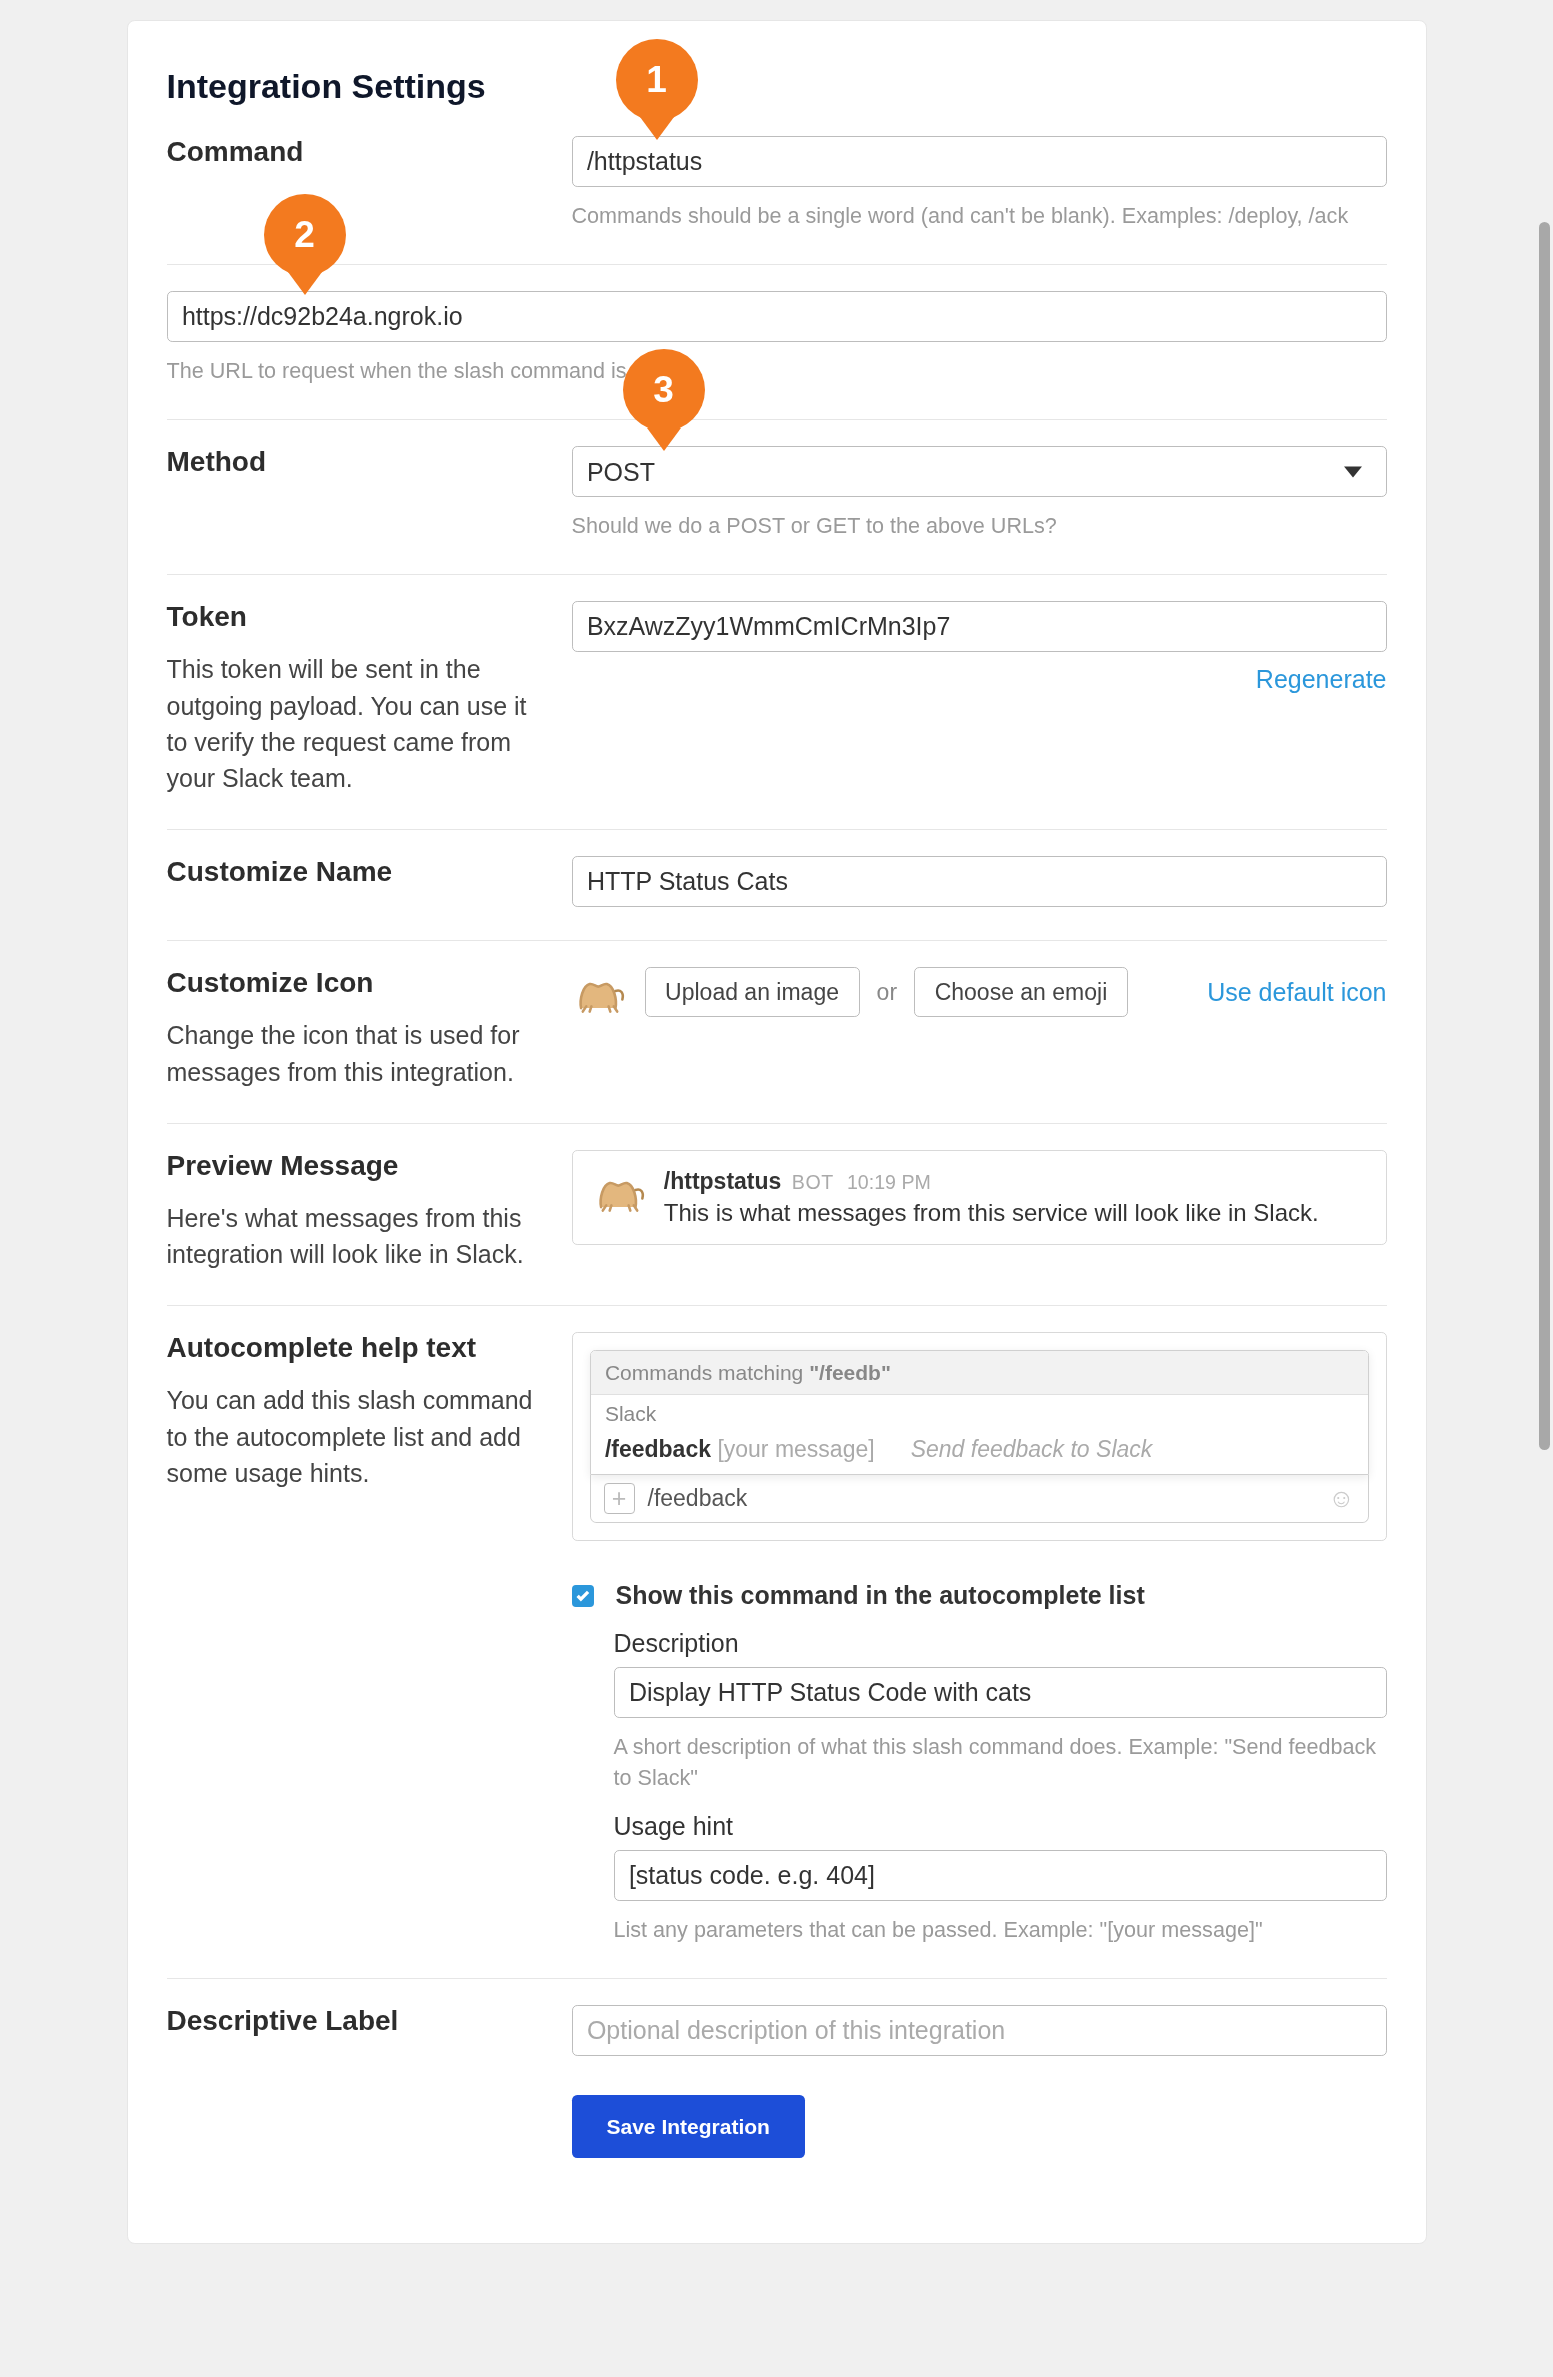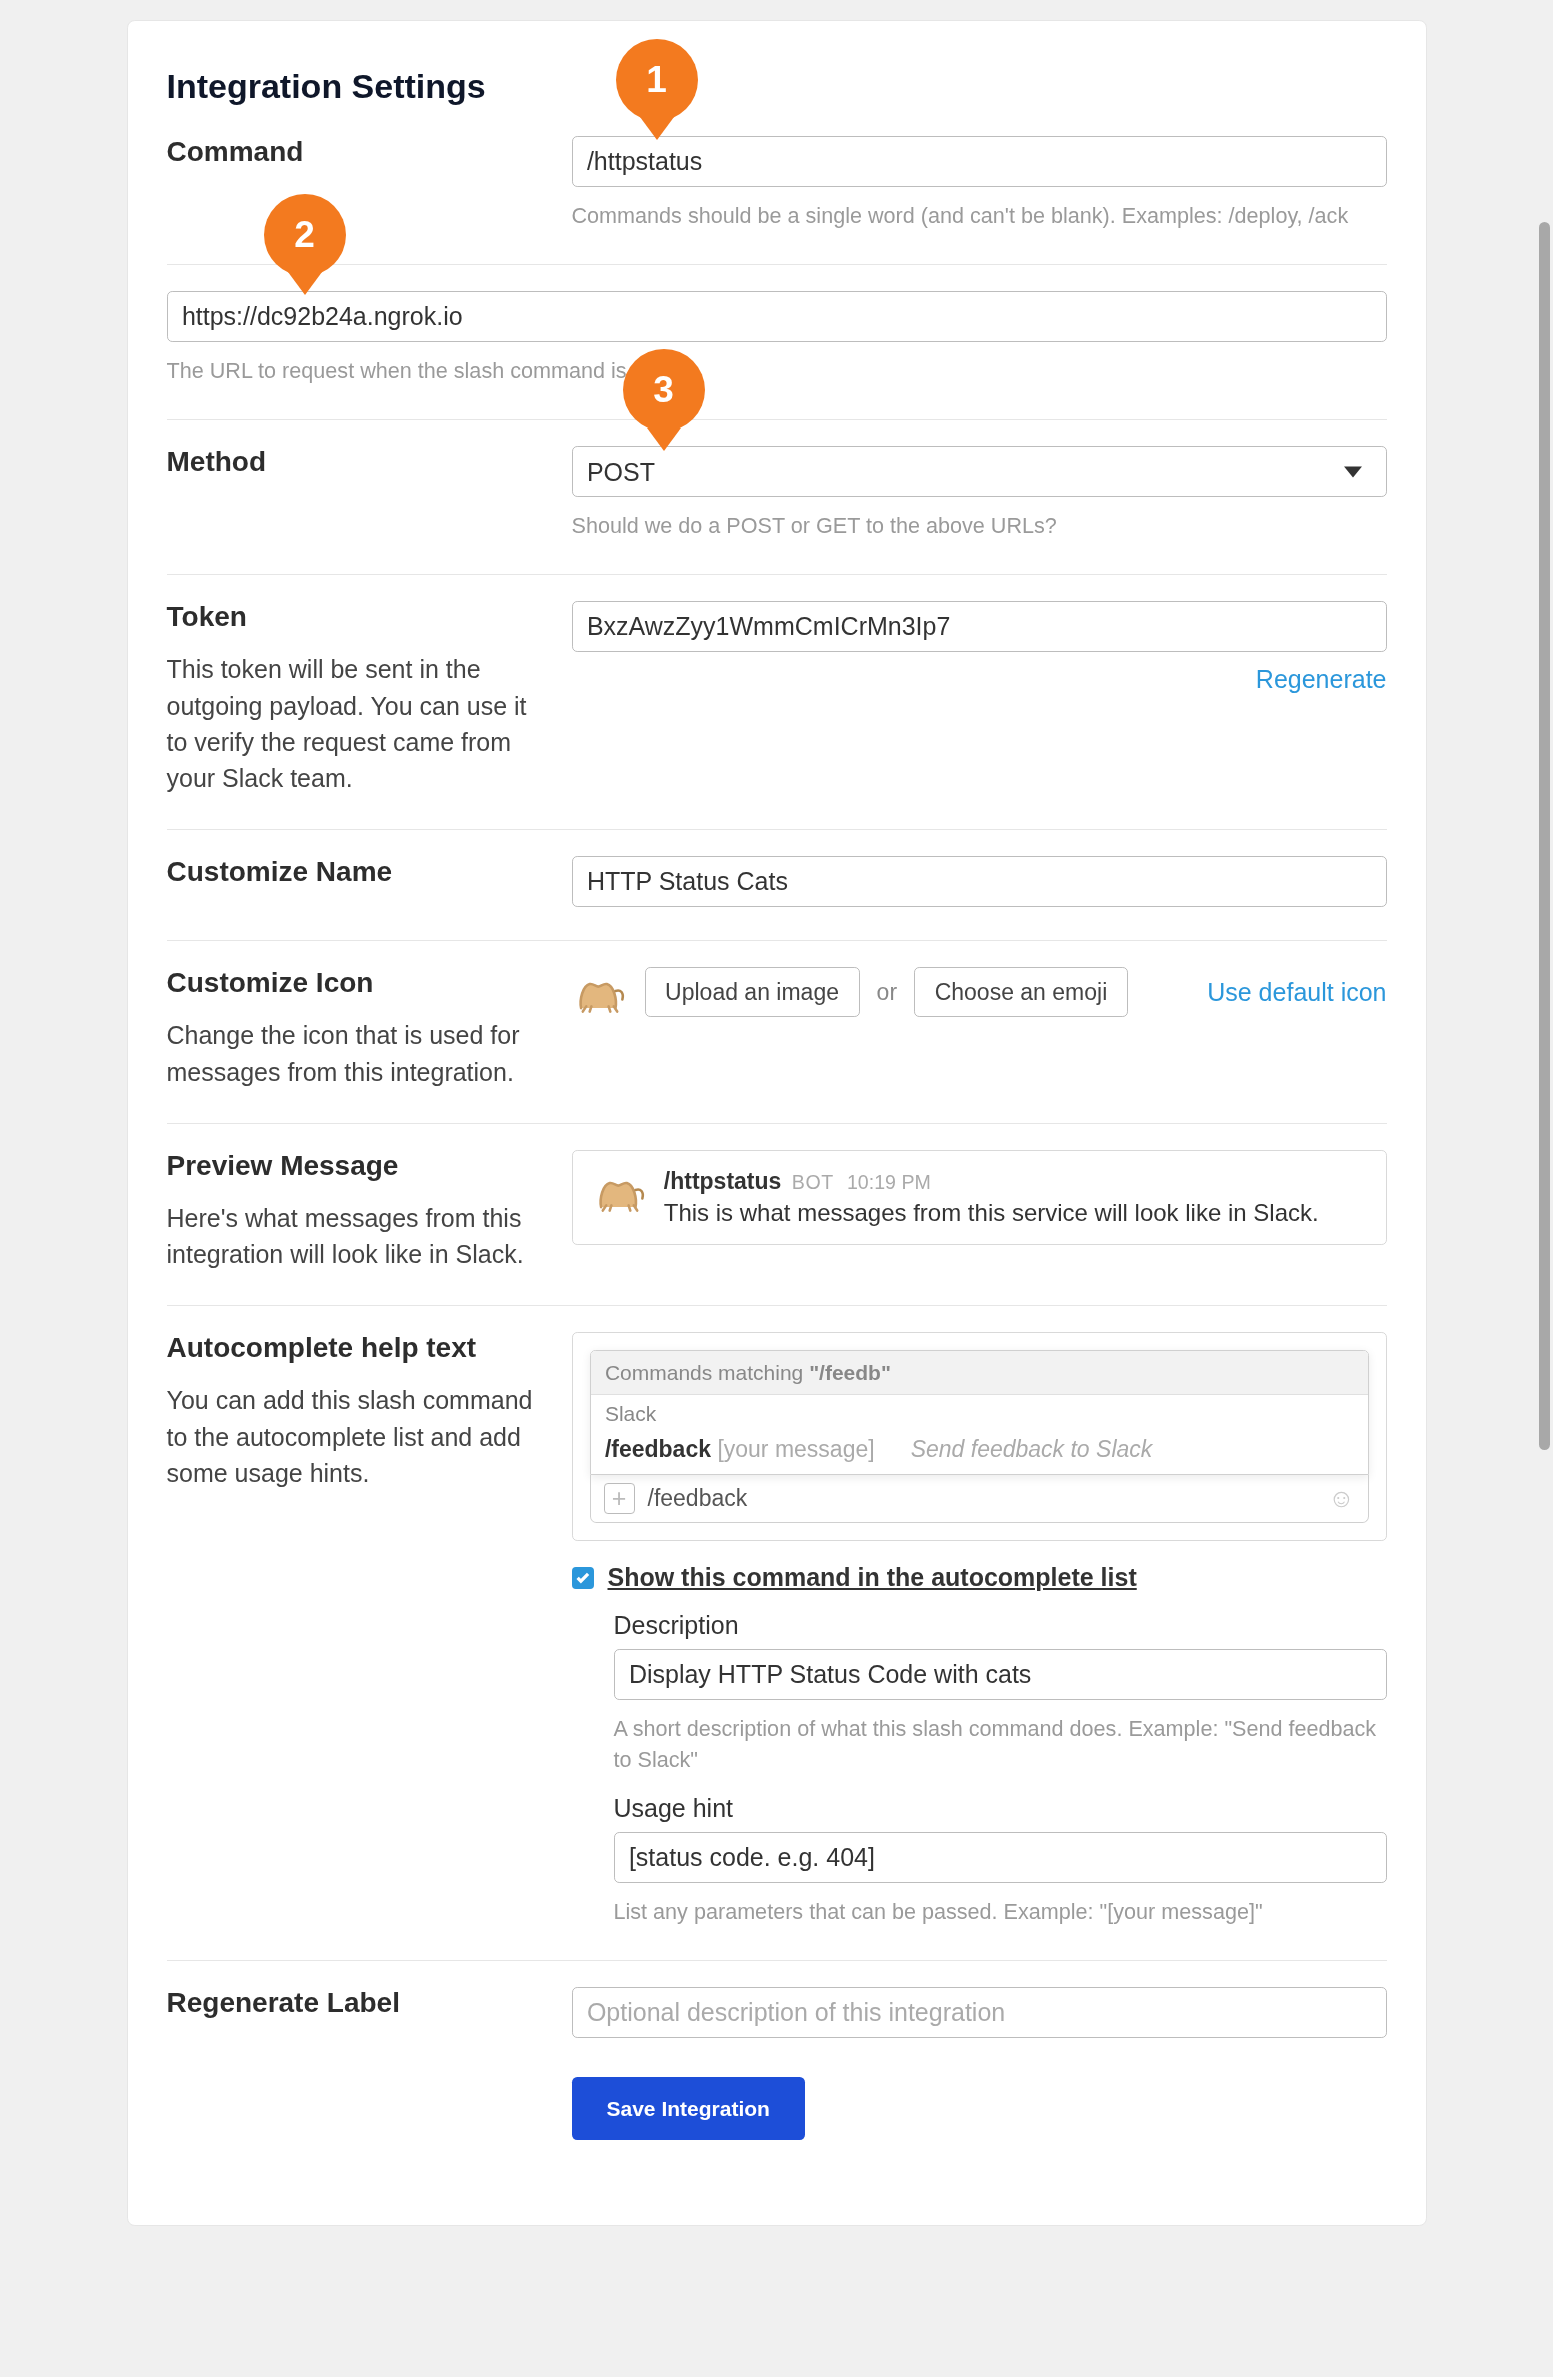--- a/index.html
+++ b/index.html
@@ -194,21 +194,21 @@
       font-size: 23px;
       color:#555;
     }
     .ac-input .plus {
       width: 31px; height:31px; border:1.3px solid #bbb; border-radius:3.9px;
       display:flex;align-items:center;justify-content:center; color:#bbb; font-size:25px; margin-right:13px;
     }
     .ac-input .smiley { margin-left:auto; color:#ccc; font-size:26px;}
 
     
-    .cb-row { display:flex; align-items:center; gap:14px; margin-top: 22px; text-decoration: underline; }
+    .cb-row { display:flex; align-items:center; gap:22px; margin-top: 40px; }
     .fake-cb {
       width: 22px; height:22px; border-radius:3.9px; background:#2b97db;
       display:flex; align-items:center; justify-content:center;
     }
     .fake-cb svg { width:15.7px; height:15.7px; stroke:#fff; stroke-width:5; fill:none;}
     .cb-label { font-weight:700; font-size:25px; color:#333;}
 
     .indent { margin-left: 42px; }
     .indent .sublabel { font-weight:400; font-size:25px; color:#333; margin-top:18.3px; margin-bottom:9.1px;}
 
@@ -394,21 +394,21 @@
 
         <div class="sublabel">Usage hint</div>
         <input type="text" value="[status code. e.g. 404]" style="">
         <div class="hint">List any parameters that can be passed. Example: "[your message]"</div>
       </div>
     </div>
   </div>
 
   <div class="section noborder">
     <div class="left-col">
-      <div class="field-label">Regenerate Label</div>
+      <div class="field-label">Descriptive Label</div>
     </div>
     <div class="right-col">
       <input type="text" placeholder="Optional description of this integration" style="">
       <button class="save-btn">Save Integration</button>
     </div>
   </div>
 
 </div>
 
 <div class="scroll-track"></div>

